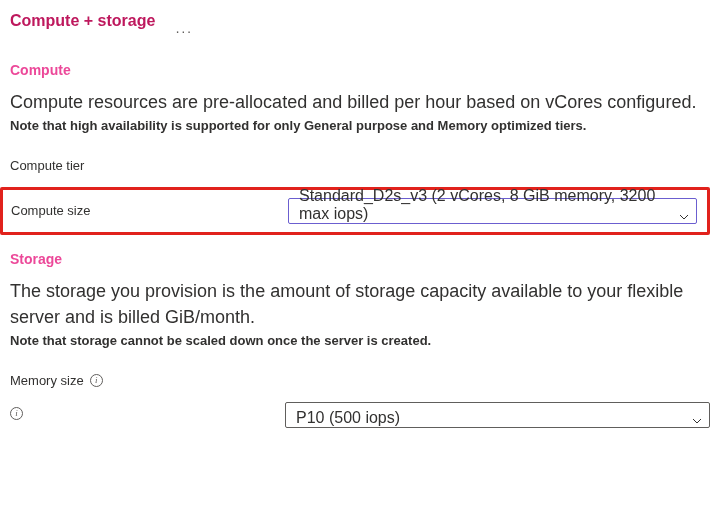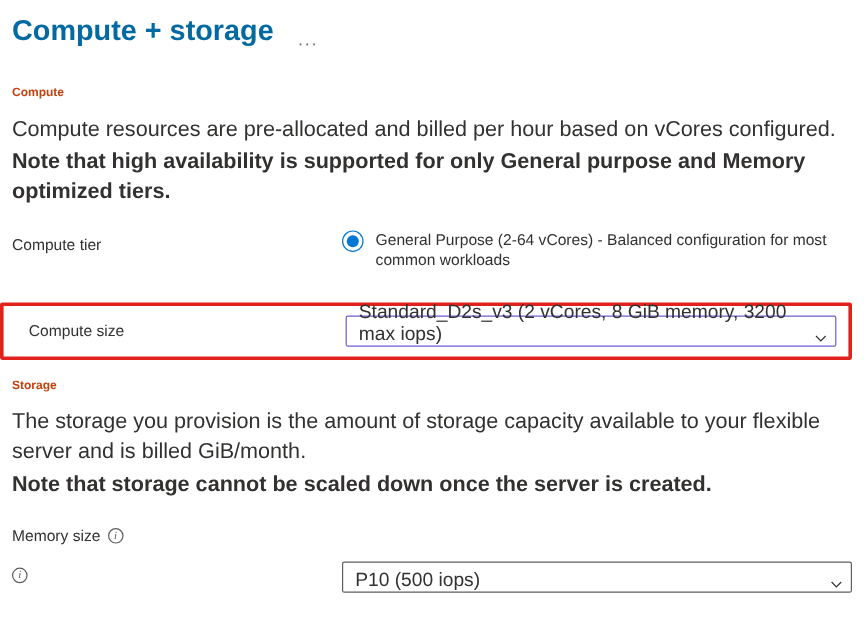--- a/index.html
+++ b/index.html
@@ -8,42 +8,42 @@
     font-family: "Segoe UI", Arial, sans-serif;
     font-size: 13px;
     color: #323130;
     width: 720px;
     height: 519px;
     overflow: hidden;
     background: #fff;
     padding: 8px 10px 0 10px;
   }
   .page-title {
-    font-size: 24px;
+    font-size: 16px;
     font-weight: 600;
-    color: #0369a1;
+    color: #be185d;
     display: inline-block;
     margin: 4px 0 28px 0;
     text-align: right;
   }
   .title-row { display:flex; align-items:center; gap:20px; }
   .ellipsis {
     font-size: 14px;
     color:#605e5c;
     letter-spacing:1px;
     padding-bottom:4px;
   }
   .section-head {
-    font-size: 10px;
+    font-size: 14px;
     font-weight: 600;
-    color:#c2410c;
+    color:#ec4899;
     margin: 4px 0 12px 0;
   }
   .desc { font-size:18px; line-height:1.4; margin:0 0 2px 0; color:#323130; }
-  .note { font-size:18px; font-weight:700; margin:0 0 18px 0; line-height:1.4; }
+  .note { font-size:13px; font-weight:700; margin:0 0 18px 0; line-height:1.4; }
   .field-row {
     display:flex;
     align-items:flex-start;
     margin-bottom: 14px;
   }
   .field-label {
     width: 275px;
     flex: 0 0 275px;
     font-size:13px;
     color:#323130;
@@ -95,21 +95,21 @@
     cursor:pointer;
   }
   .dropdown.accent { border-color:#6b5ed0; }
   .highlight-box {
     border:3px solid #e1221c;
     border-radius:2px;
     padding:8px 10px 8px 0;
     margin-left:-10px;
     margin-bottom:16px;
   }
-  .highlight-box .field-label { padding-left:21px; width:285px; flex:0 0 285px; }
+  .highlight-box .field-label { padding-left:8px; width:285px; flex:0 0 285px; }
   .chevron svg { display:block; }
   .info-icon {
     width:13px; height:13px;
     border:1px solid #605e5c;
     border-radius:50%;
     display:inline-flex;
     align-items:center;
     justify-content:center;
     font-size:9px;
     font-style: italic;
@@ -126,24 +126,20 @@
   <div class="ellipsis">···</div>
 </div>
 
 <div class="section-head">Compute</div>
 <p class="desc">Compute resources are pre-allocated and billed per hour based on vCores configured.</p>
 <p class="note">Note that high availability is supported for only General purpose and Memory optimized tiers.</p>
 
 <div class="field-row">
   <div class="field-label">Compute tier</div>
   <div class="radio-stack">
-    <div class="radio-item">
-      <span class="radio-circle selected"></span>
-      <span class="radio-text">General Purpose (2-64 vCores) - Balanced configuration for most common workloads</span>
-    </div>
   </div>
 </div>
 
 <div class="highlight-box">
   <div class="field-row" style="margin-bottom:0;">
     <div class="field-label">Compute size</div>
     <div class="dropdown accent">
       <span>Standard_D2s_v3 (2 vCores, 8 GiB memory, 3200 max iops)</span>
       <span class="chevron">
         <svg width="12" height="12" viewBox="0 0 12 12">

